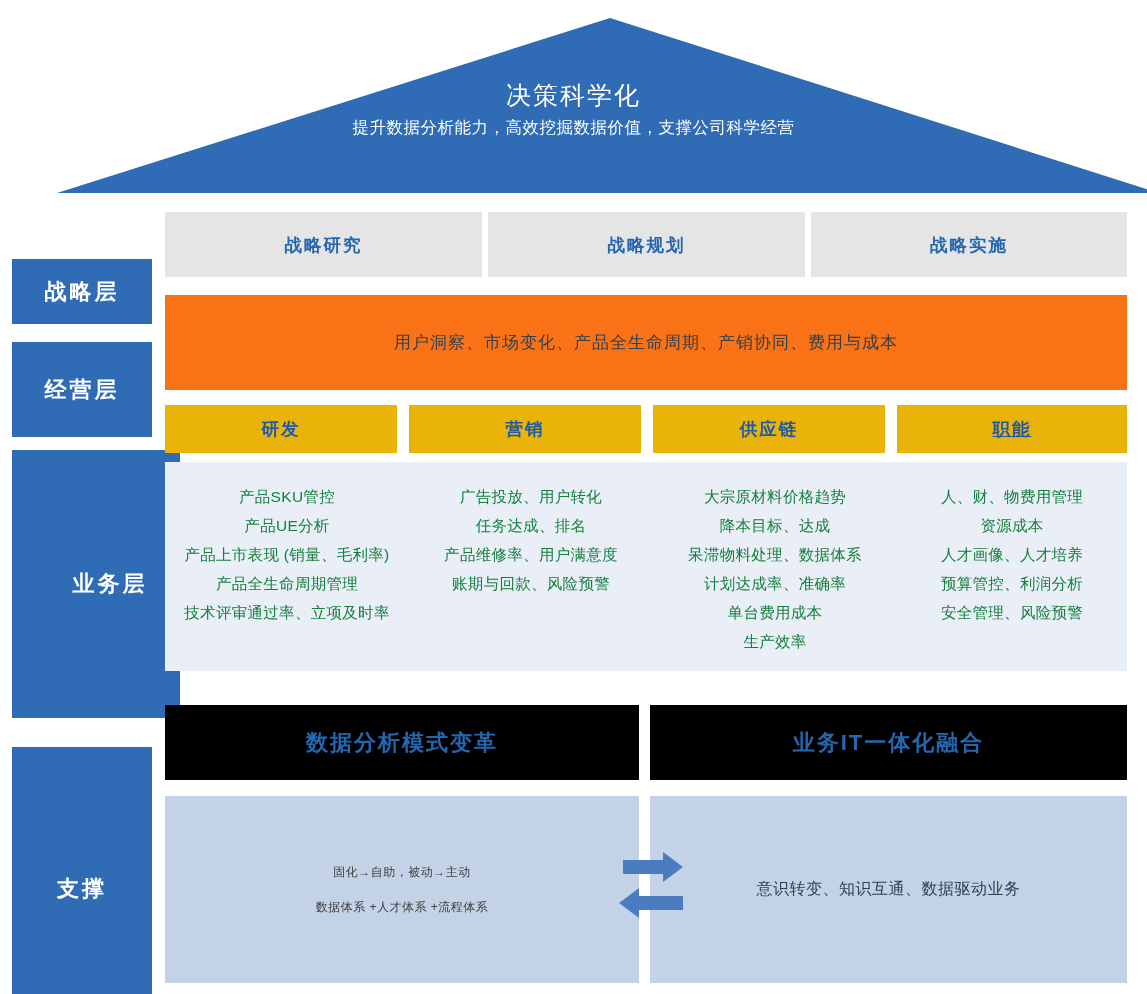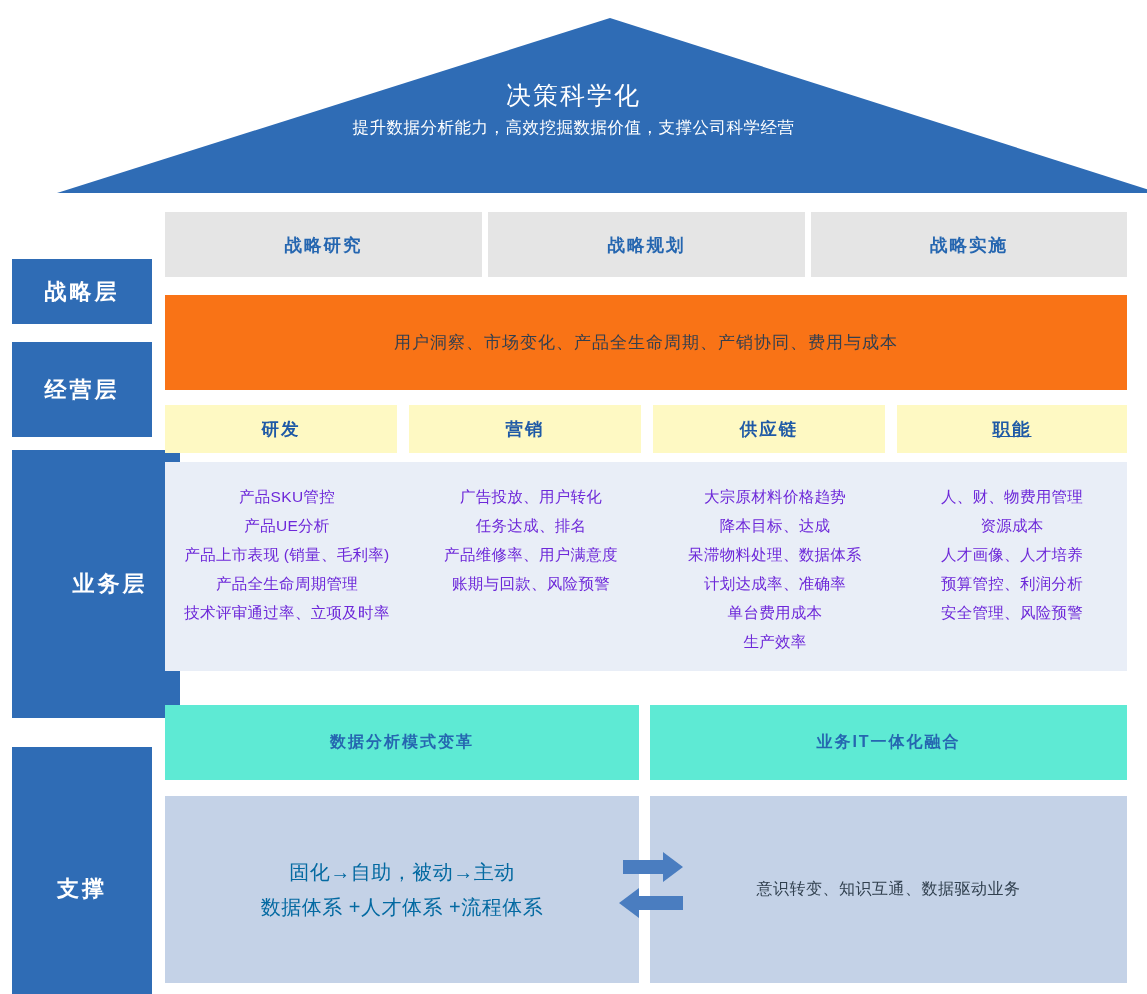--- a/index.html
+++ b/index.html
@@ -23,21 +23,21 @@
   .roof-title{font-size:25px;letter-spacing:2px;line-height:34px;font-weight:400;}
   .roof-sub{font-size:16.5px;letter-spacing:.5px;line-height:30px;font-weight:400;}
 
   
   .lblock{
     position:absolute;background:#2f6cb5;color:#ffffff;
     display:flex;align-items:center;justify-content:center;
     font-size:22px;font-weight:700;letter-spacing:3px;margin-top:47px;
   }
   .hdrbox{
-    position:absolute;background:#fef9c3;
+    position:absolute;background:#eab308;
     display:flex;align-items:center;justify-content:center;
     color:#1f5aa6;font-size:17.5px;font-weight:700;letter-spacing:2px;
   }
   .panel{
     position:absolute;background:#f97316;
     display:flex;align-items:center;justify-content:center;
   }
   .panel-mid{
     color:#333f4f;font-size:17px;letter-spacing:1px;font-weight:400;
   }
@@ -60,38 +60,38 @@
   #business-body{
     left:165px;top:462px;width:962px;height:209px;
     background:#e9eef7;display:block;
   }
   .biz-col{
     position:absolute;top:0;height:209px;
     display:flex;flex-direction:column;align-items:center;
     padding-top:20px;box-sizing:border-box;
   }
   .biz-col .line{
-    color:#6d28d9;font-size:15.5px;line-height:29px;
+    color:#15803d;font-size:15.5px;line-height:29px;
     white-space:nowrap;letter-spacing:.3px;text-align:right;
   }
 
   
   #support-label{left:12px;top:700px;width:140px;height:283px;}
   .sup-hdr{
-    position:absolute;top:705px;height:75px;background:#5eead4;
-    display:flex;align-items:center;justify-content:center;
-    color:#2566b0;font-size:16px;font-weight:700;letter-spacing:2px;
+    position:absolute;top:705px;height:75px;background:#000000;
+    display:flex;align-items:center;justify-content:center;
+    color:#2566b0;font-size:22px;font-weight:700;letter-spacing:2px;
   }
   .sup-body{
     position:absolute;top:796px;height:187px;background:#c4d2e7;
     display:flex;align-items:center;justify-content:center;
   }
   .sup-body .lines{text-align:center;}
   .sup-body .line{
-    color:#0369a1;font-size:20px;line-height:35px;white-space:nowrap;letter-spacing:.5px;
+    color:#404040;font-size:12px;line-height:35px;white-space:nowrap;letter-spacing:.5px;
   }
   .sup-body .single{
     color:#31404f;font-size:16px;white-space:nowrap;letter-spacing:.5px;
   }
 
   #arrows{position:absolute;left:611px;top:850px;width:80px;height:80px;}
 </style>
 </head>
 <body>
 

